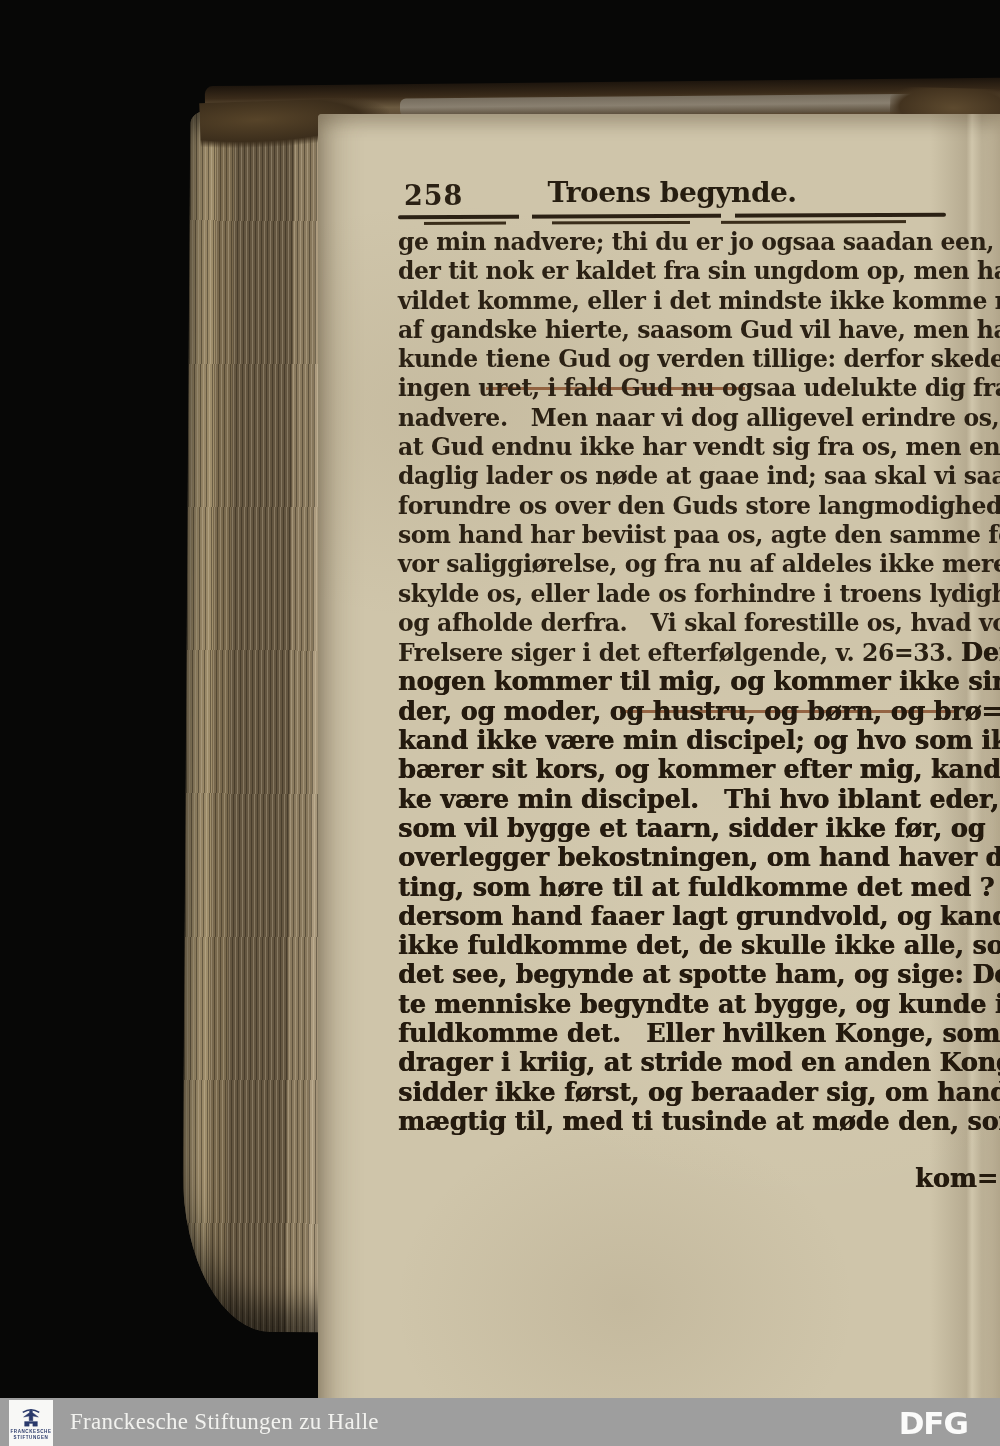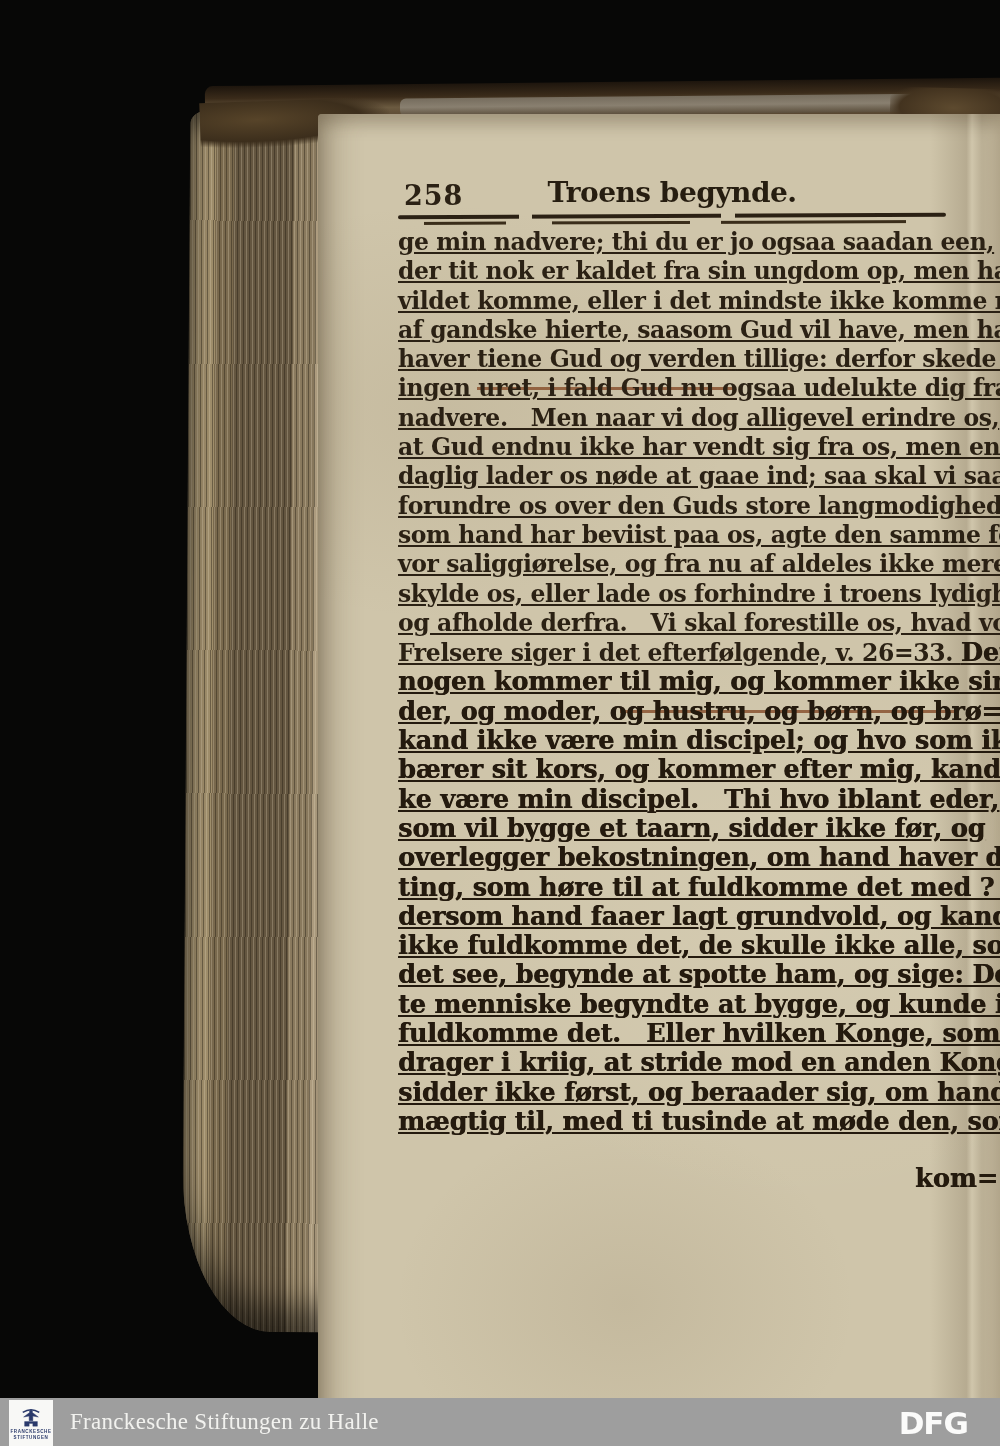--- a/index.html
+++ b/index.html
@@ -84,21 +84,20 @@
       #3a2d1a 27% 54%, transparent 54% 60%, #3a2d1a 60% 96%, transparent 96%);
     transform:rotate(-0.2deg);
   }
   .text-block{position:absolute;left:80px;top:114px;width:548px;}
   .line{
     height:29.3px;line-height:29.3px;
     font-size:23.5px;font-weight:700;letter-spacing:-0.4px;
     color:#2b2114;
     text-align:justify;text-align-last:justify;
     white-space:nowrap;
-    text-decoration:underline;
   }
   .line.quote, .b{
     font-size:25.5px;letter-spacing:-0.2px;color:#241a0e;
     text-shadow:0.55px 0 0 currentColor;
   }
   .u{border-bottom:3px solid rgba(137,82,48,.85);padding-bottom:14px;}
   .catchword{
     position:absolute;right:2px;
     font-size:25.5px;font-weight:700;color:#241a0e;
     text-shadow:0.55px 0 0 currentColor;line-height:29.3px;
@@ -150,21 +149,21 @@
       <span class="running-title">Troens begynde.</span>
     </div>
     <div class="rule1"></div>
     <div class="rule2"></div>
 
     <div class="text-block">
         <div class="line"><span>ge min nadvere; thi du er jo ogsaa saadan een,</span></div>
         <div class="line"><span>der tit nok er kaldet fra sin ungdom op, men har ikke</span></div>
         <div class="line"><span>vildet komme, eller i det mindste ikke komme ret eller</span></div>
         <div class="line"><span>af gandske hierte, saasom Gud vil have, men har</span></div>
-        <div class="line"><span>haver </span><span class="u">tiene Gud og verden</span><span> tillige: derfor skede dig</span></div>
+        <div class="line"><span>kunde </span><span class="u">tiene Gud og verden</span><span> tillige: derfor skede dig</span></div>
         <div class="line"><span>ingen uret, i fald Gud nu ogsaa udelukte dig fra sin</span></div>
         <div class="line"><span>nadvere. Men naar vi dog alligevel erindre os,</span></div>
         <div class="line"><span>at Gud endnu ikke har vendt sig fra os, men endnu</span></div>
         <div class="line"><span>daglig lader os nøde at gaae ind; saa skal vi saare</span></div>
         <div class="line"><span>forundre os over den Guds store langmodighed,</span></div>
         <div class="line"><span>som hand har beviist paa os, agte den samme for</span></div>
         <div class="line"><span>vor saliggiørelse, og fra nu af aldeles ikke mere und=</span></div>
         <div class="line"><span>skylde os, eller lade os forhindre i troens lydighed,</span></div>
         <div class="line"><span>og afholde derfra. Vi skal forestille os, hvad vor</span></div>
         <div class="line"><span>Frelsere siger i det efterfølgende, v. 26=33. </span><span class="b">Dersom</span></div>

